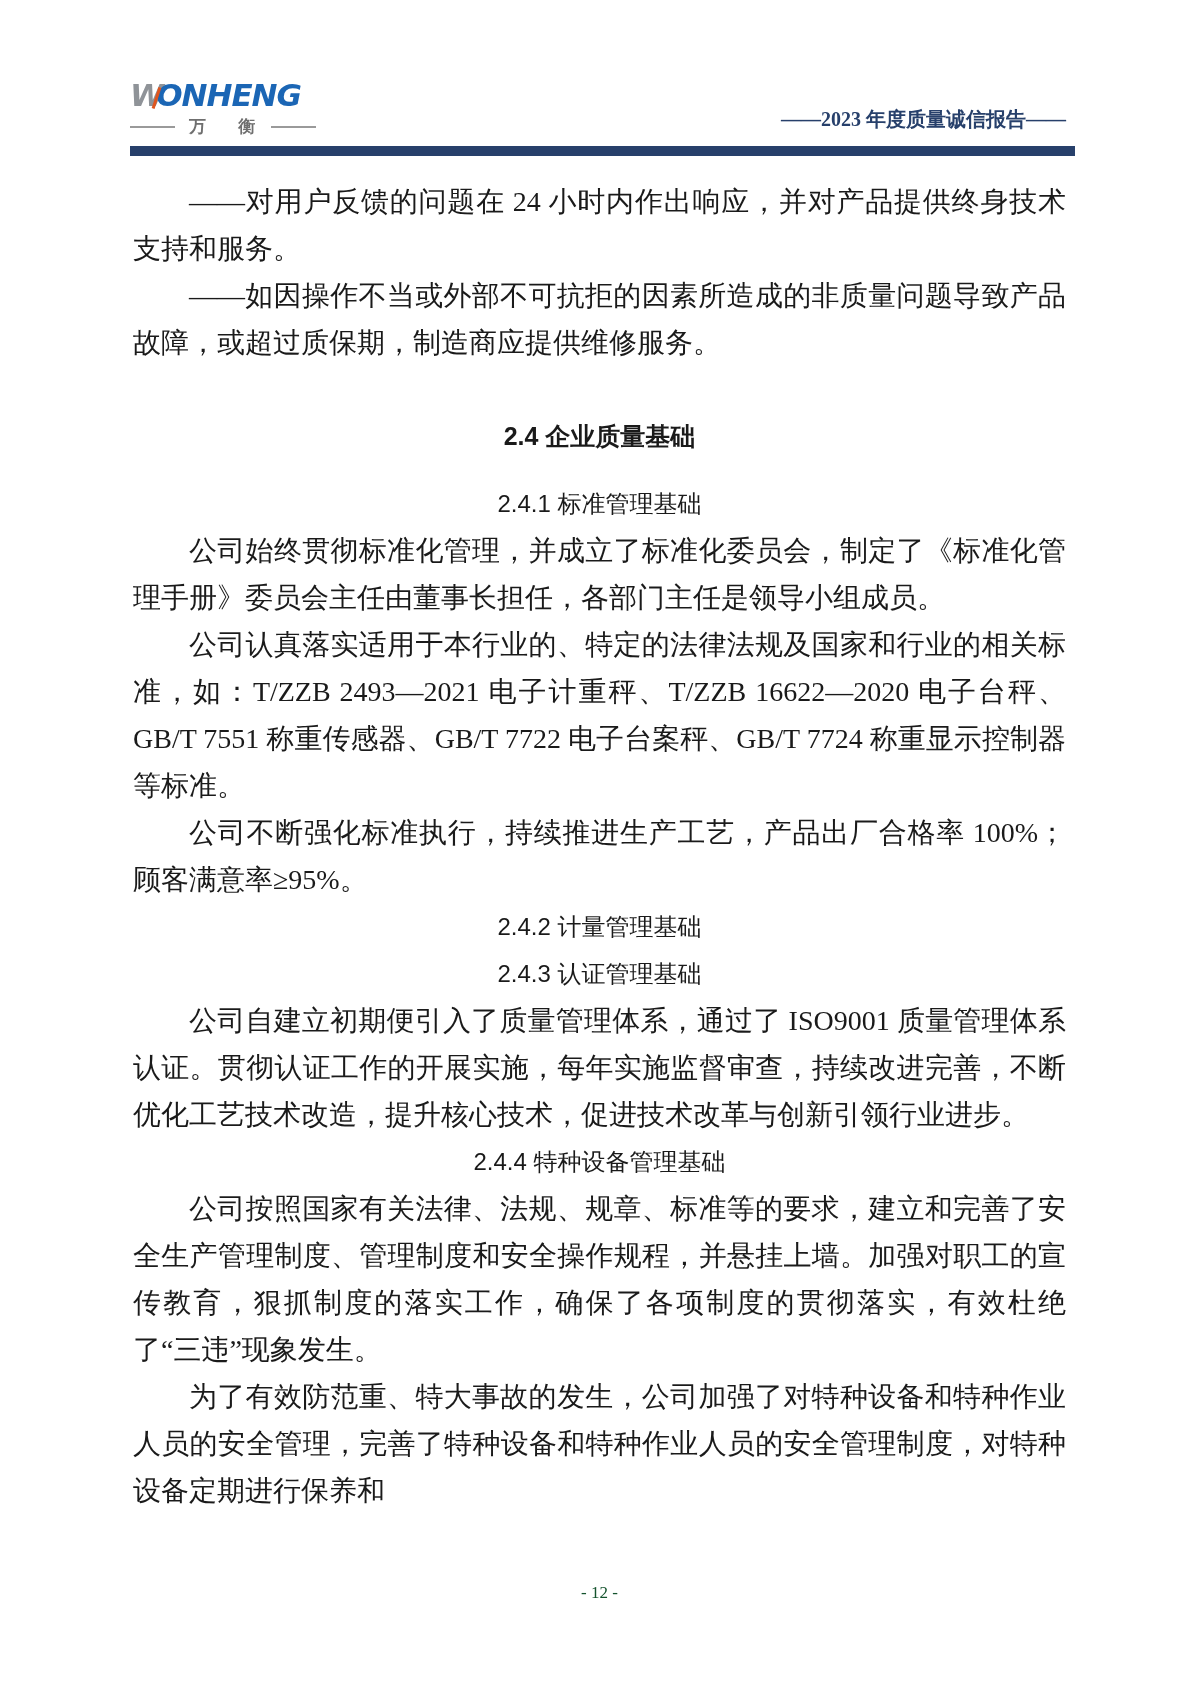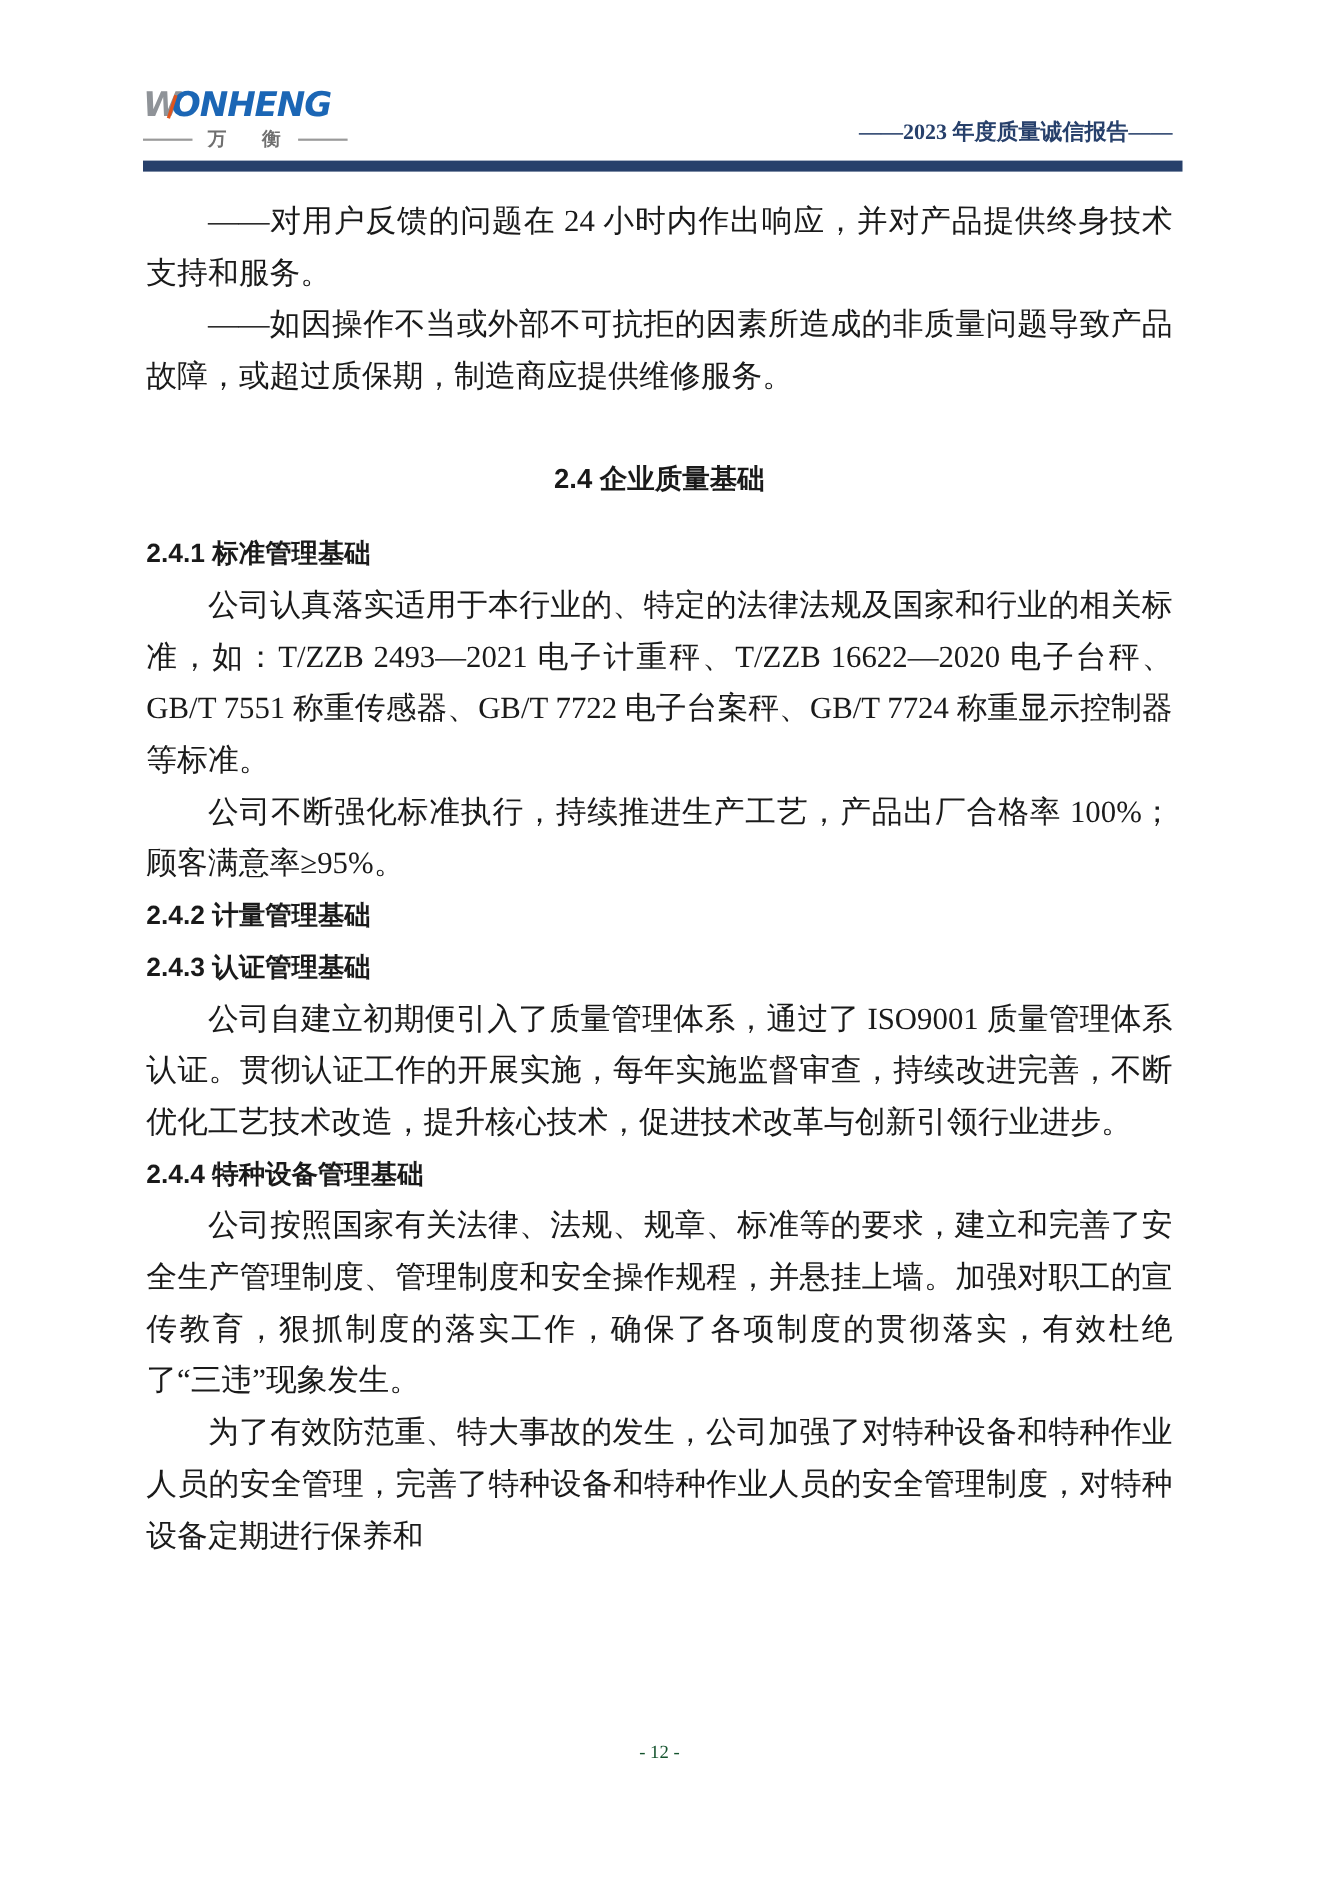--- a/index.html
+++ b/index.html
@@ -99,23 +99,23 @@
   .block.h1{
     font-family:"Liberation Sans","DejaVu Sans",sans-serif;
     font-weight:bold;
     font-size:25px;
     margin-top:47px;
     margin-bottom:20px;
     text-align:center;
   }
   .block.h2{
     font-family:"Liberation Sans","DejaVu Sans",sans-serif;
-    font-weight:bold;
+    font-weight:normal;
     font-size:24px;
-    text-align:left;
+    text-align:center;
   }
   
   .footer{
     position:absolute;
     left:0;
     top:1583px;
     width:100%;
     text-align:center;
     font-size:17px;
     color:#14532d;
@@ -139,20 +139,21 @@
 
   <div class="report-title">——2023 年度质量诚信报告——</div>
 
   <div class="header-rule"></div>
 
   <div class="doc-body">
       <div class="block body indent">——对用户反馈的问题在 24 小时内作出响应，并对产品提供终身技术支持和服务。</div>
       <div class="block body indent">——如因操作不当或外部不可抗拒的因素所造成的非质量问题导致产品故障，或超过质保期，制造商应提供维修服务。</div>
       <div class="block h1">2.4 企业质量基础</div>
       <div class="block h2">2.4.1 标准管理基础</div>
+      <div class="block body indent">公司始终贯彻标准化管理，并成立了标准化委员会，制定了《标准化管理手册》委员会主任由董事长担任，各部门主任是领导小组成员。</div>
       <div class="block body indent">公司认真落实适用于本行业的、特定的法律法规及国家和行业的相关标准，如：T/ZZB 2493—2021 电子计重秤、T/ZZB 16622—2020 电子台秤、GB/T 7551 称重传感器、GB/T 7722 电子台案秤、GB/T 7724 称重显示控制器等标准。</div>
       <div class="block body indent">公司不断强化标准执行，持续推进生产工艺，产品出厂合格率 100%；顾客满意率≥95%。</div>
       <div class="block h2">2.4.2 计量管理基础</div>
       <div class="block h2">2.4.3 认证管理基础</div>
       <div class="block body indent">公司自建立初期便引入了质量管理体系，通过了 ISO9001 质量管理体系认证。贯彻认证工作的开展实施，每年实施监督审查，持续改进完善，不断优化工艺技术改造，提升核心技术，促进技术改革与创新引领行业进步。</div>
       <div class="block h2">2.4.4 特种设备管理基础</div>
       <div class="block body indent">公司按照国家有关法律、法规、规章、标准等的要求，建立和完善了安全生产管理制度、管理制度和安全操作规程，并悬挂上墙。加强对职工的宣传教育，狠抓制度的落实工作，确保了各项制度的贯彻落实，有效杜绝了“三违”现象发生。</div>
       <div class="block body indent">为了有效防范重、特大事故的发生，公司加强了对特种设备和特种作业人员的安全管理，完善了特种设备和特种作业人员的安全管理制度，对特种设备定期进行保养和</div>
     </div>
 

